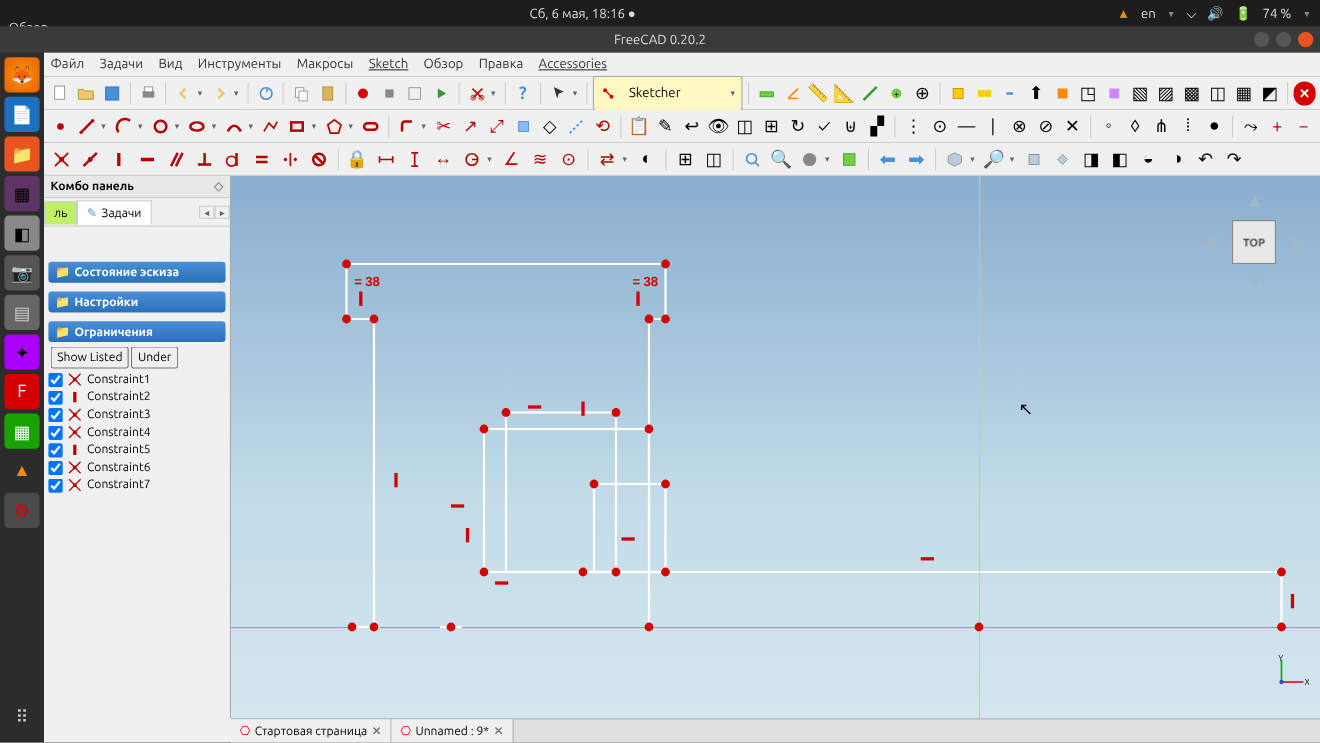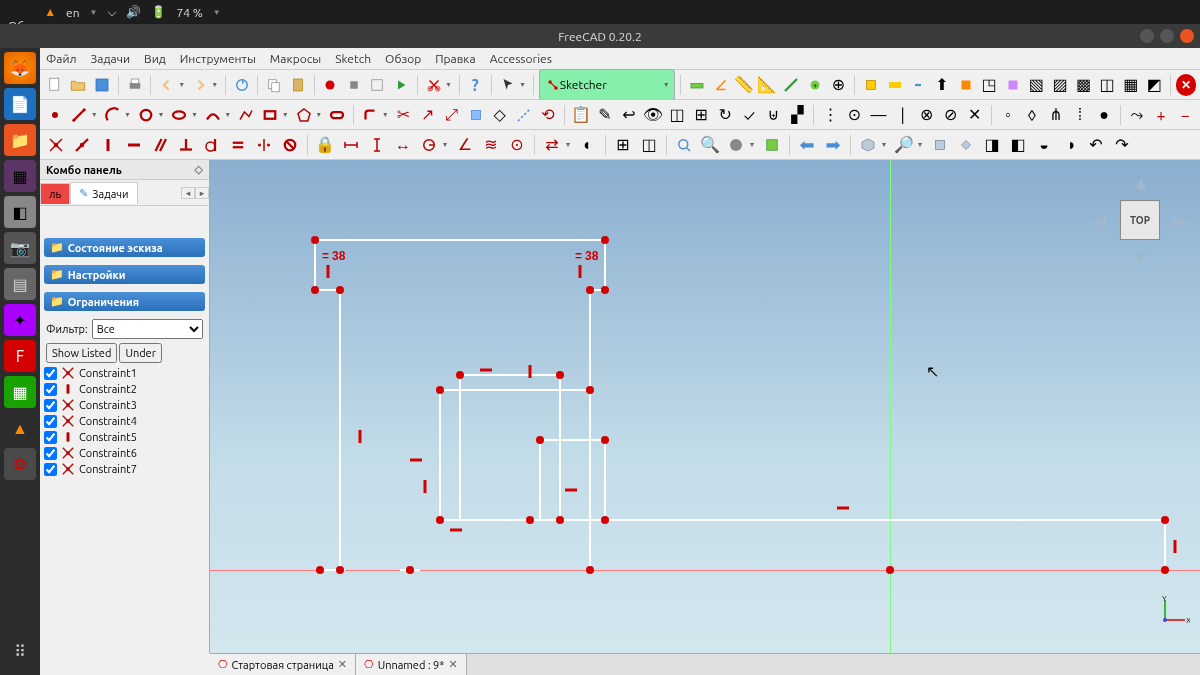--- a/index.html
+++ b/index.html
@@ -22,41 +22,41 @@
 .launcher .licon { width: 32px; height: 32px; border-radius: 4px; display: flex; align-items: center; justify-content: center; font-size: 16px; }
 .launcher .active { background: #4a4a4a; }
 .launcher .apps { margin-top: auto; margin-bottom: 8px; color: #ccc; }
 
 
 .app { position: absolute; left: 40px; top: 48px; right: 0; bottom: 0; background: #f0f0f0; display: flex; flex-direction: column; }
 
 
 .menubar { height: 22px; background: #f0f0f0; border-bottom: 1px solid #ccc; display: flex; align-items: center; padding: 0 6px; gap: 14px; font-size: 12px; color: #333; }
 .menubar span { cursor: default; }
-.menubar .ul { }
+.menubar .ul { text-decoration: underline; }
 
 
 .toolbar { height: 30px; background: #f0f0f0; border-bottom: 1px solid #ccc; display: flex; align-items: center; padding: 0 4px; gap: 2px; }
 .tbtn { width: 24px; height: 24px; display: flex; align-items: center; justify-content: center; border-radius: 2px; }
 .tsep { width: 1px; height: 20px; background: #ccc; margin: 0 3px; }
 .tdrop { width: 8px; color: #666; font-size: 8px; }
-.wbselect { height: 22px; border: 1px solid #aaa; background: #86efac; display: flex; align-items: center; padding: 15px 6px; gap: 0; width: 150px; font-size: 12px; border-radius: 3px; }
+.wbselect { height: 22px; border: 1px solid #aaa; background: #fef9c3; display: flex; align-items: center; padding: 15px 6px; gap: 12px; width: 150px; font-size: 12px; border-radius: 3px; }
 .wbselect .arrow { margin-left: auto; font-size: 8px; color: #666; }
 .redico { color: #b40000; }
 .closebig { width: 22px; height: 22px; border-radius: 11px; background: #d40000; color: #fff; display: flex; align-items: center; justify-content: center; font-weight: bold; font-size: 12px; }
 
 
 .mainsplit { flex: 1; display: flex; overflow: hidden; }
 
 
 .sidepanel { width: 170px; background: #f0f0f0; border-right: 1px solid #aaa; display: flex; flex-direction: column; font-size: 11px; }
 .panelhead { height: 20px; background: #e8e8e8; border-bottom: 1px solid #ccc; display: flex; align-items: center; padding: 0 6px; font-weight: bold; justify-content: space-between; }
 .tabs { height: 26px; display: flex; align-items: center; border-bottom: 1px solid #ccc; }
 .tab { padding: 4px 8px; border: 1px solid #ccc; border-bottom: none; background: #fff; font-size: 11px; display: flex; align-items: center; gap: 4px; margin-bottom: -1px; }
-.tab.inactive { background: #ef4444; }
+.tab.inactive { background: #bef264; }
 .tabarrows { margin-left: auto; display: flex; }
 .tabarrows span { width: 14px; text-align: center; color: #666; border: 1px solid #ccc; font-size: 9px; }
 
 .section { background: linear-gradient(#4a90d9, #2a70b9); color: #fff; padding: 3px 6px; font-size: 11px; font-weight: bold; margin: 4px; border-radius: 3px; display: flex; align-items: center; gap: 4px; }
 .panelbody { padding: 4px 6px; }
 .panelbody label { display: flex; align-items: center; gap: 4px; padding: 2px 0; }
 .filterrow { display: flex; align-items: center; gap: 4px; padding: 4px 6px; }
 .filterrow select { flex: 1; font-size: 11px; height: 20px; }
 .btnrow { display: flex; gap: 2px; padding: 0 6px; }
 .btnrow button { font-size: 11px; padding: 2px 4px; }
@@ -88,20 +88,21 @@
 .doctab .x { color: #666; cursor: pointer; }
 
 
 svg.i { width: 18px; height: 18px; }
 </style>
 </head>
 <body>
 
 <div class="sysbar">
   <div class="left">Обзор</div>
+  <div class="center">Сб, 6 мая, 18:16 ●</div>
   <div class="right">
     <span style="color:#f80">▲</span>
     <span>en</span>
     <span style="font-size:8px;color:#888">▼</span>
     <span>⌵</span>
     <span>🔊</span>
     <span>🔋</span>
     <span>74 %</span>
     <span style="font-size:8px;color:#888">▼</span>
   </div>
@@ -592,24 +593,20 @@
           </div>
       </div>
 
       <div style="height:28px"></div>
 
       <div class="section">📁 <span>Состояние эскиза</span></div>
 
       <div class="section">📁 <span>Настройки</span></div>
       <div class="section">📁 <span>Ограничения</span></div>
 
-      <div class="filterrow">
-        <span>Фильтр:</span>
-        <select><option>Все</option></select>
-      </div>
       <div class="btnrow">
         <button>Show Listed</button>
         <button>Under</button>
       </div>
 
       <div class="clist" id="clist">
           <div class="citem">
             <input type="checkbox" checked="" style="">
             <span class="cicon"><svg width="14" height="14" viewBox="0 0 24 24">
                 <circle cx="12" cy="12" r="3" fill="#b40000"></circle>

